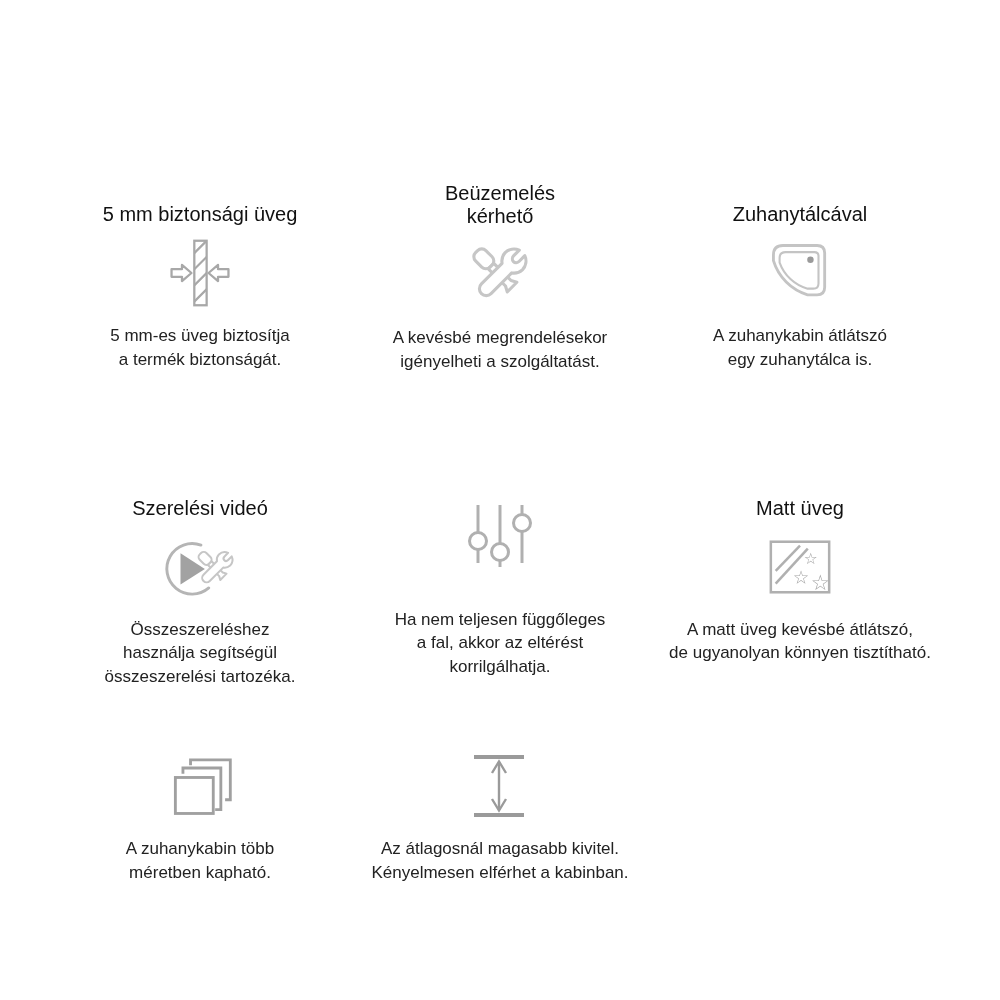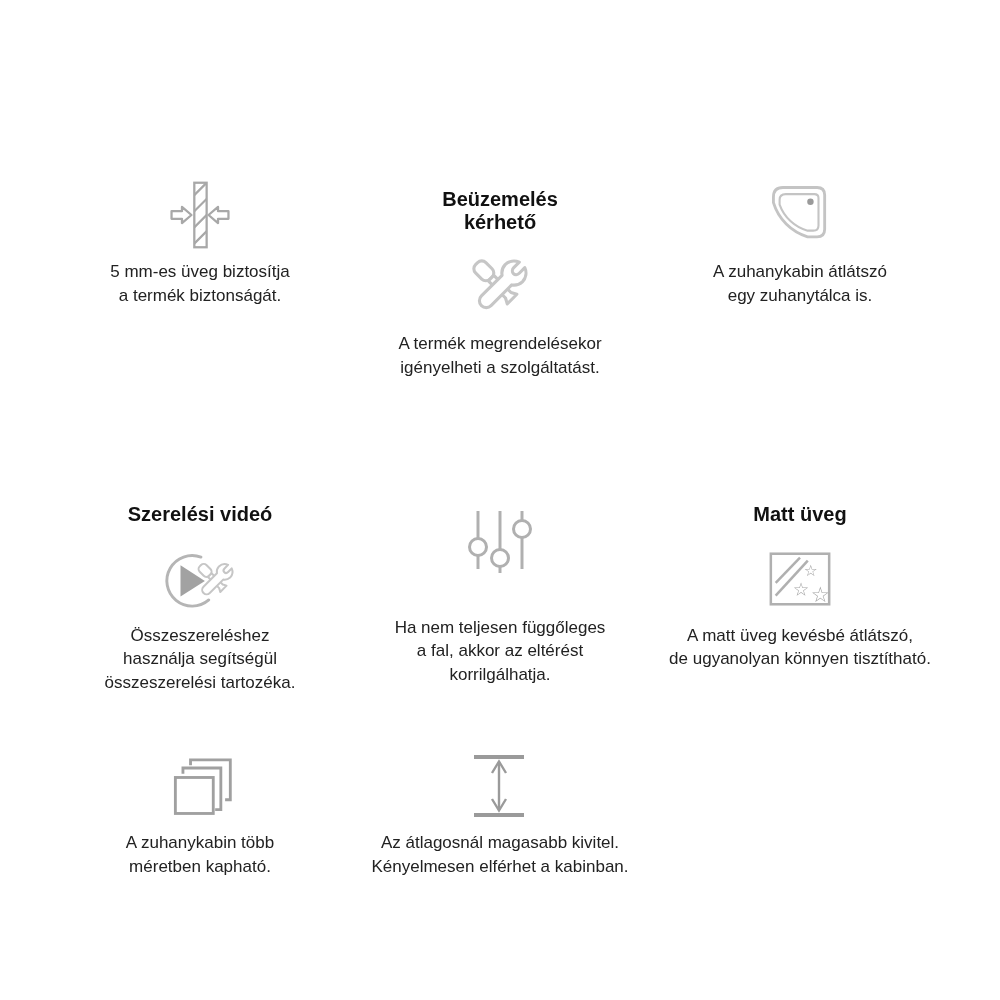--- a/index.html
+++ b/index.html
@@ -18,40 +18,40 @@
   }
   .row{display:flex;justify-content:flex-start;}
   .row-1{margin-bottom:78px;}
   .row-2{margin-bottom:40px;}
   .cell{
     width:300px;
     text-align:center;
     flex:0 0 300px;
   }
   .f-title{
-    margin:16px;
+    margin:10px;
     min-height:44px;
     display:flex;
     align-items:flex-end;
     justify-content:center;
     font-size:20px;
-    font-weight:bold;
+    font-weight:normal;
     line-height:1.15;
     color:#111111;
   }
   .f-title span{white-space:pre-line;}
   .f-icon{
     height:74px;
     margin:6px 0 8px 0;
     display:flex;
     align-items:center;
     justify-content:center;
   }
   .f-body{
-    margin:8px;
+    margin:14px;
     font-size:17px;
     line-height:1.4;
     color:#222222;
     white-space:pre-line;
   }
   svg{display:block;}
 </style>
 </head>
 <body>
 
@@ -72,20 +72,23 @@
               <path d="M36,8 A13,13 0 0 0 27.5,20 A13,13 0 0 0 33,30 L33,60 A7,7 0 0 0 47,60 L47,30 A13,13 0 0 0 52.5,20 A13,13 0 0 0 44,8 L44,16 A4,4.5 0 0 1 36,16 Z"></path>
             </g>
           </g>
         </symbol>
       </defs>
     </svg>
 
     <div class="row row-1">
 
       <section class="cell">
+        <h3 class="f-title">
+            <span>5 mm biztonsági üveg</span>
+          </h3>
         <div class="f-icon">
           <svg width="76" height="74" viewBox="0 0 80 78">
             <defs>
                 <clipPath id="barClip">
                   <rect x="34" y="5" width="13" height="68"></rect>
                 </clipPath>
               </defs>
             <g stroke="#a8a8a8" stroke-width="2.4" fill="none">
               <rect x="34" y="5" width="13" height="68"></rect>
               <g clip-path="url(#barClip)">
@@ -103,25 +106,28 @@
       <section class="cell">
         <h3 class="f-title">
             <span>Beüzemelés
 kérhető</span>
           </h3>
         <div class="f-icon">
           <svg width="78" height="74" viewBox="0 0 80 76">
             <use href="#tools-sym" x="0" y="-2" width="80" height="80"></use>
           </svg>
         </div>
-        <p class="f-body">A termék megrendelésekor
+        <p class="f-body">A kevésbé megrendelésekor
 igényelheti a szolgáltatást.</p>
       </section>
 
       <section class="cell">
+        <h3 class="f-title">
+            <span>Zuhanytálcával</span>
+          </h3>
         <div class="f-icon">
           <svg width="76" height="74" viewBox="0 0 80 78">
             <g fill="none" stroke="#c4c4c4" stroke-linejoin="round">
               <path stroke-width="3" d="M22,10 H58 Q66,10 66,18 V54 Q66,62 58,62 H48 A54,54 0 0 1 12,26 V20 Q12,10 22,10 Z"></path>
               <path stroke-width="2.2" d="M25,17 H55 Q59.5,17 59.5,21 V50 Q59.5,55.5 54,55.5 H48 A44,44 0 0 1 18.5,28 V23 Q18.5,17 25,17 Z"></path>
               <circle cx="51" cy="25" r="3.4" fill="#9a9a9a" stroke="none"></circle>
             </g>
           </svg>
         </div>
         <p class="f-body">A zuhanykabin átlátszó

